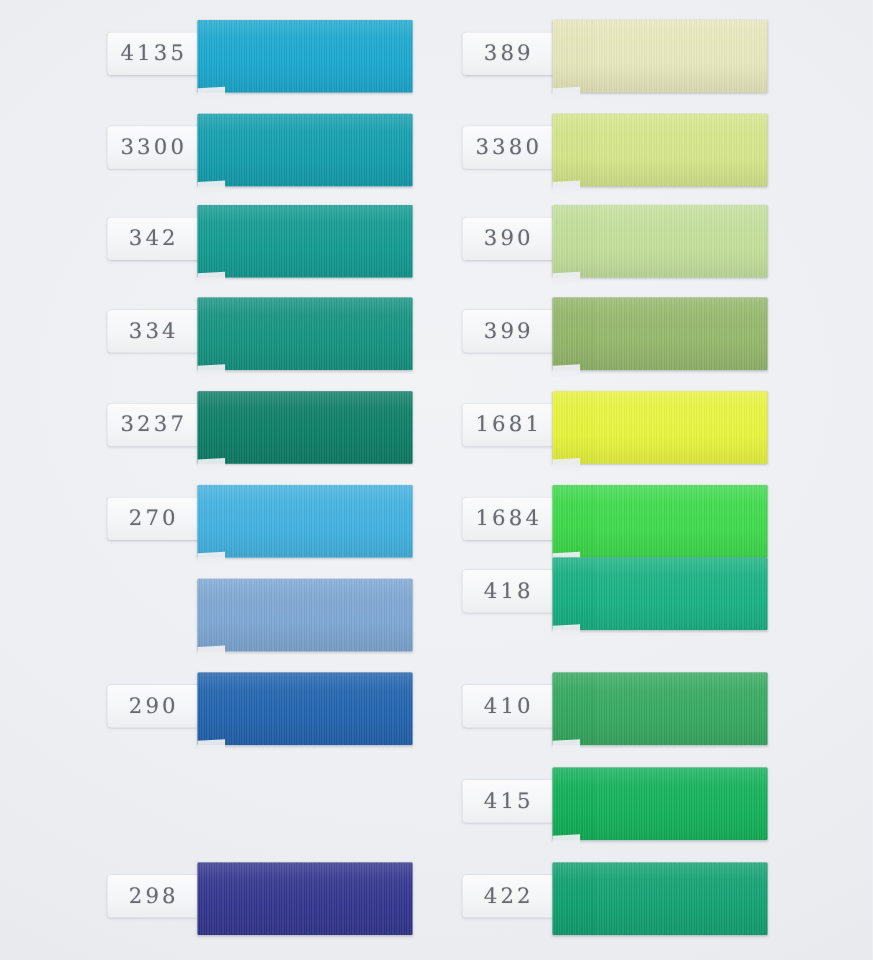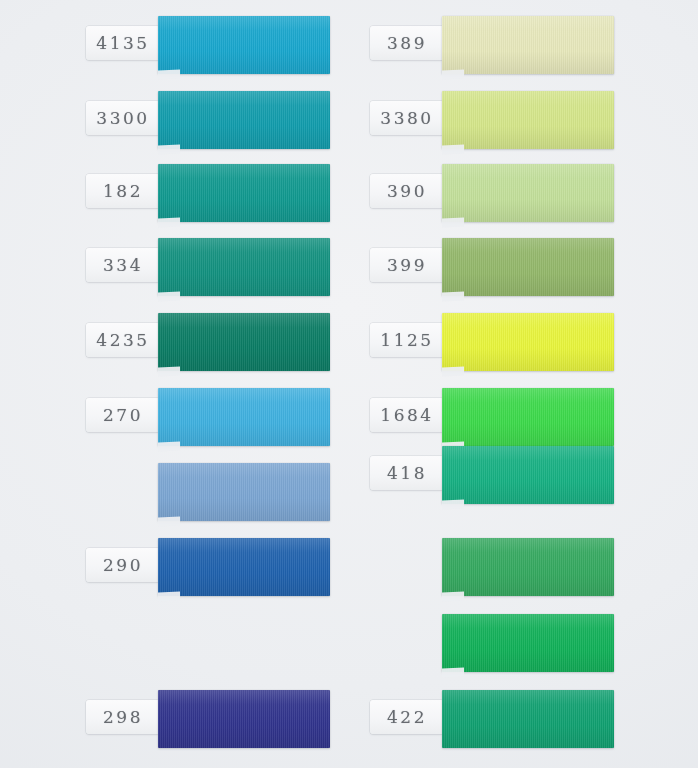--- a/index.html
+++ b/index.html
@@ -121,37 +121,37 @@
     <div class="row" style="top:89px">
       <div class="label">
         <span>3300</span>
       </div>
       <div class="swatch" style="background:#119cac"></div>
       <div class="notch" style="top:56px"></div>
     </div>
 
     <div class="row" style="top:162px">
       <div class="label">
-        <span>182</span>
+        <span>342</span>
       </div>
       <div class="swatch" style="background:#10998f"></div>
       <div class="notch" style="top:56px"></div>
     </div>
 
     <div class="row" style="top:236px">
       <div class="label">
         <span>334</span>
       </div>
       <div class="swatch" style="background:#12917f"></div>
       <div class="notch" style="top:56px"></div>
     </div>
 
     <div class="row" style="top:311px">
       <div class="label">
-        <span>4235</span>
+        <span>3237</span>
       </div>
       <div class="swatch" style="background:#0a7c64"></div>
       <div class="notch" style="top:56px"></div>
     </div>
 
     <div class="row" style="top:386px">
       <div class="label">
         <span>270</span>
       </div>
       <div class="swatch" style="background:#3fb0df"></div>
@@ -210,21 +210,21 @@
     <div class="row" style="top:236px">
       <div class="label">
         <span>399</span>
       </div>
       <div class="swatch" style="background:#93b76a"></div>
       <div class="notch" style="top:56px"></div>
     </div>
 
     <div class="row" style="top:311px">
       <div class="label">
-        <span>1125</span>
+        <span>1681</span>
       </div>
       <div class="swatch" style="background:#e7f43c"></div>
       <div class="notch" style="top:56px"></div>
     </div>
 
     <div class="row" style="top:386px">
       <div class="label">
         <span>1684</span>
       </div>
       <div class="swatch" style="background:#3cd94a"></div>
@@ -233,25 +233,31 @@
 
     <div class="row" style="top:444px">
       <div class="label">
         <span>418</span>
       </div>
       <div class="swatch" style="background:#16b082"></div>
       <div class="notch" style="top:56px"></div>
     </div>
 
     <div class="row" style="top:536px">
+      <div class="label">
+        <span>410</span>
+      </div>
       <div class="swatch" style="background:#34a85f"></div>
       <div class="notch" style="top:56px"></div>
     </div>
 
     <div class="row" style="top:612px">
+      <div class="label">
+        <span>415</span>
+      </div>
       <div class="swatch" style="background:#11b058"></div>
       <div class="notch" style="top:56px"></div>
     </div>
 
     <div class="row" style="top:688px">
       <div class="label">
         <span>422</span>
       </div>
       <div class="swatch" style="background:#10a070"></div>
     </div>

